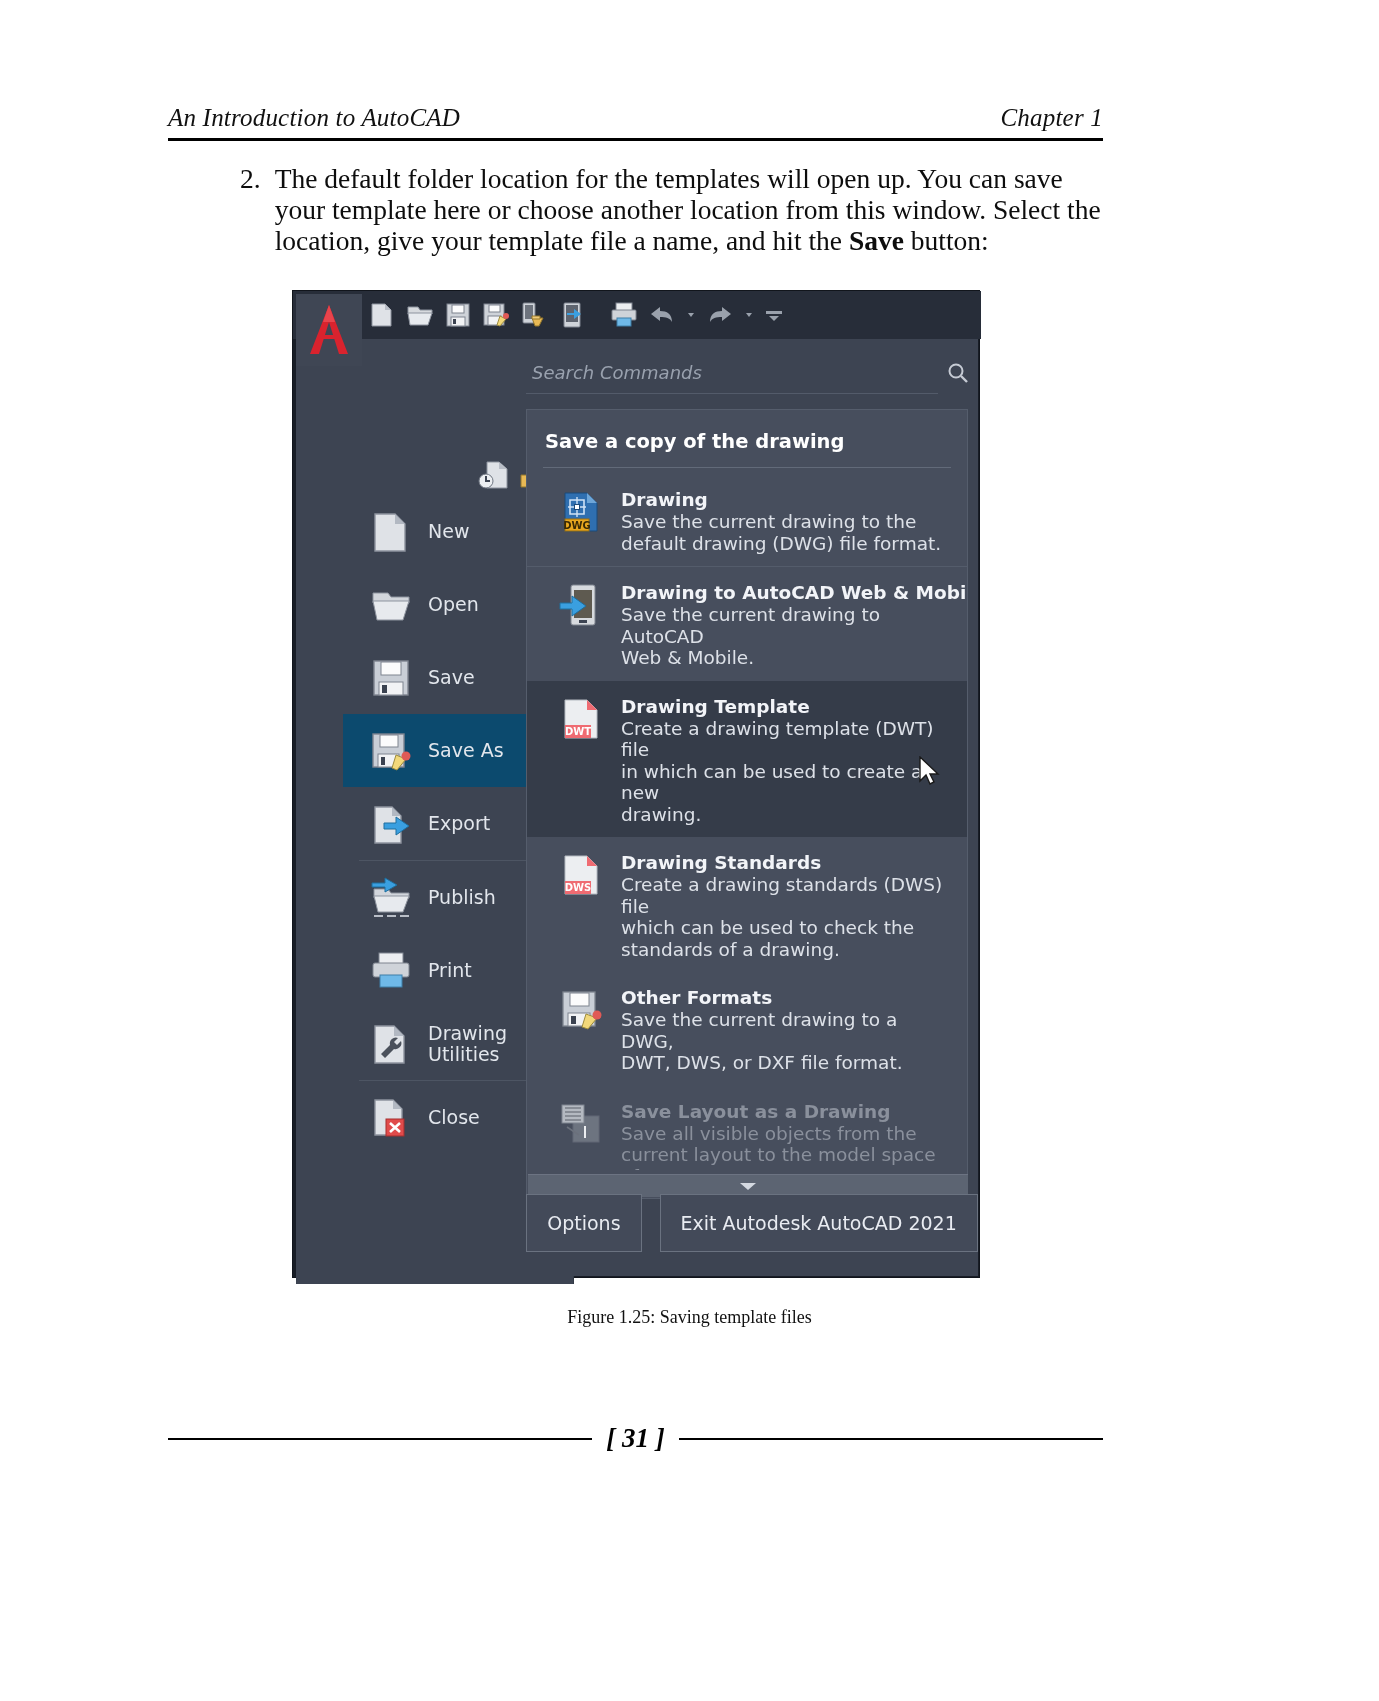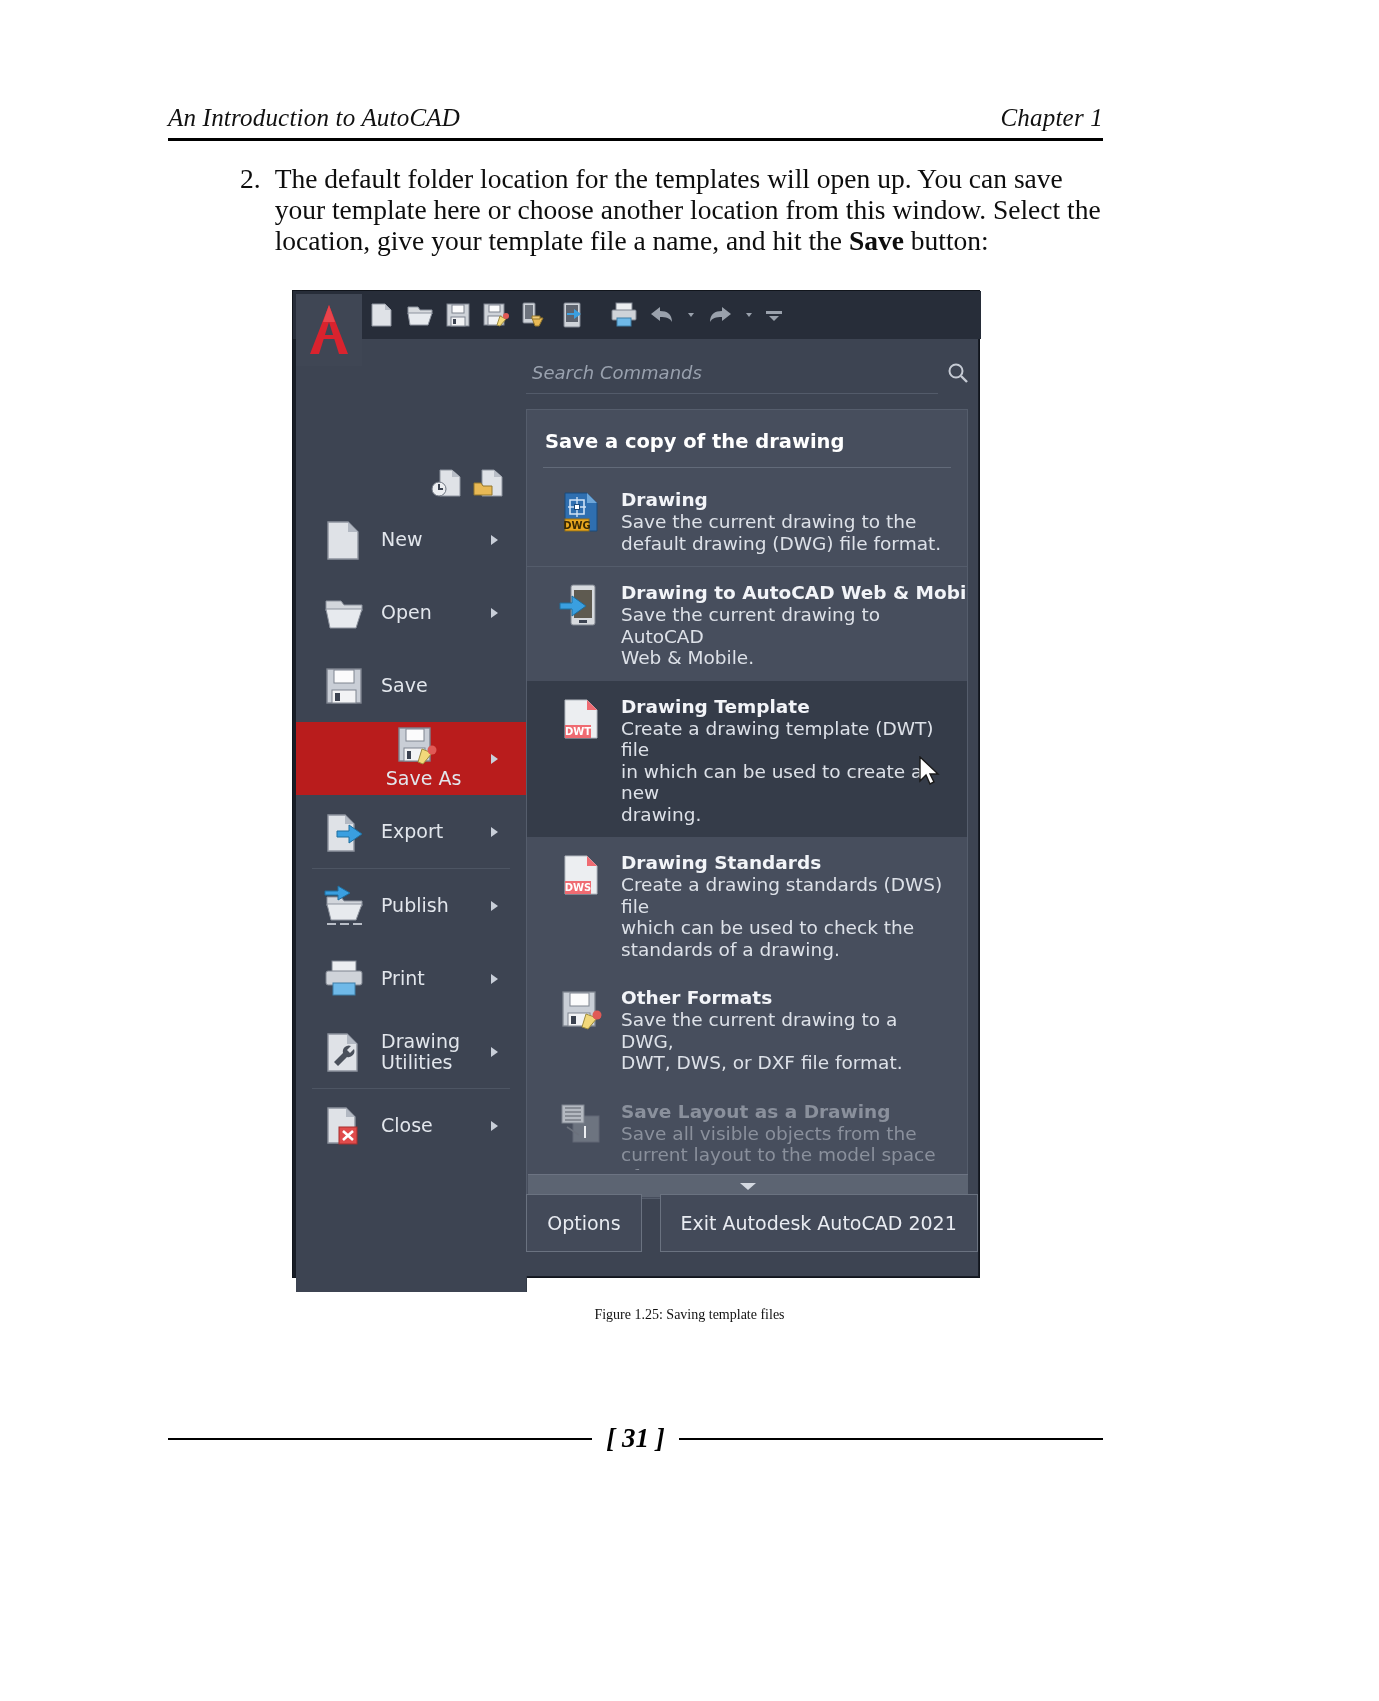--- a/index.html
+++ b/index.html
@@ -101,45 +101,46 @@
   .menu-body {
     position: absolute;
     left: 3px; top: 48px;
     width: 682px; height: 937px;
     background: #3d4452;
   }
 
   
   .left-col {
     position: absolute;
-    left: 0; top: 16px;
+    left: 0; top: 8px;
     width: 230px; height: 937px;
     background: #3d4452;
     border-right: 1px solid #333a46;
+    padding-left: 47px;
   }
   .left-top-spacer { height: 110px; }
 
   .recent-icons {
     position: absolute;
     right: 22px; top: 112px;
     display: flex; gap: 10px;
   }
   .recent-icons .qicon { width: 32px; height: 32px; }
 
   .mitem {
     position: relative;
     height: 73px;
     display: flex;
     align-items: center;
     padding-left: 25px;
     box-sizing: border-box;
     color: #e2e6ec;
     font-size: 19px;
   }
-  .mitem.selected { background: #b91c1c; flex-direction: column; }
+  .mitem.selected { background: #0c4a6e; }
   .mitem .micon {
     width: 46px; height: 46px;
     flex: 0 0 auto;
     position: relative;
     margin-right: 14px;
   }
   .mitem .mlabel { line-height: 21px; }
   .mitem .marrow {
     position: absolute;
     right: 28px; top: 50%;
@@ -281,21 +282,21 @@
     width: 22px; height: 32px;
     pointer-events: none;
   }
 
   
   .caption {
     position: absolute;
     left: 0; top: 1307px;
     width: 1379px;
     text-align: center;
-    font-size: 14px;
+    font-size: 18px;
     color: #111;
   }
 
   
   .footer {
     position: absolute;
     left: 168px;
     top: 1423px;
     width: 935px;
     display: flex;

